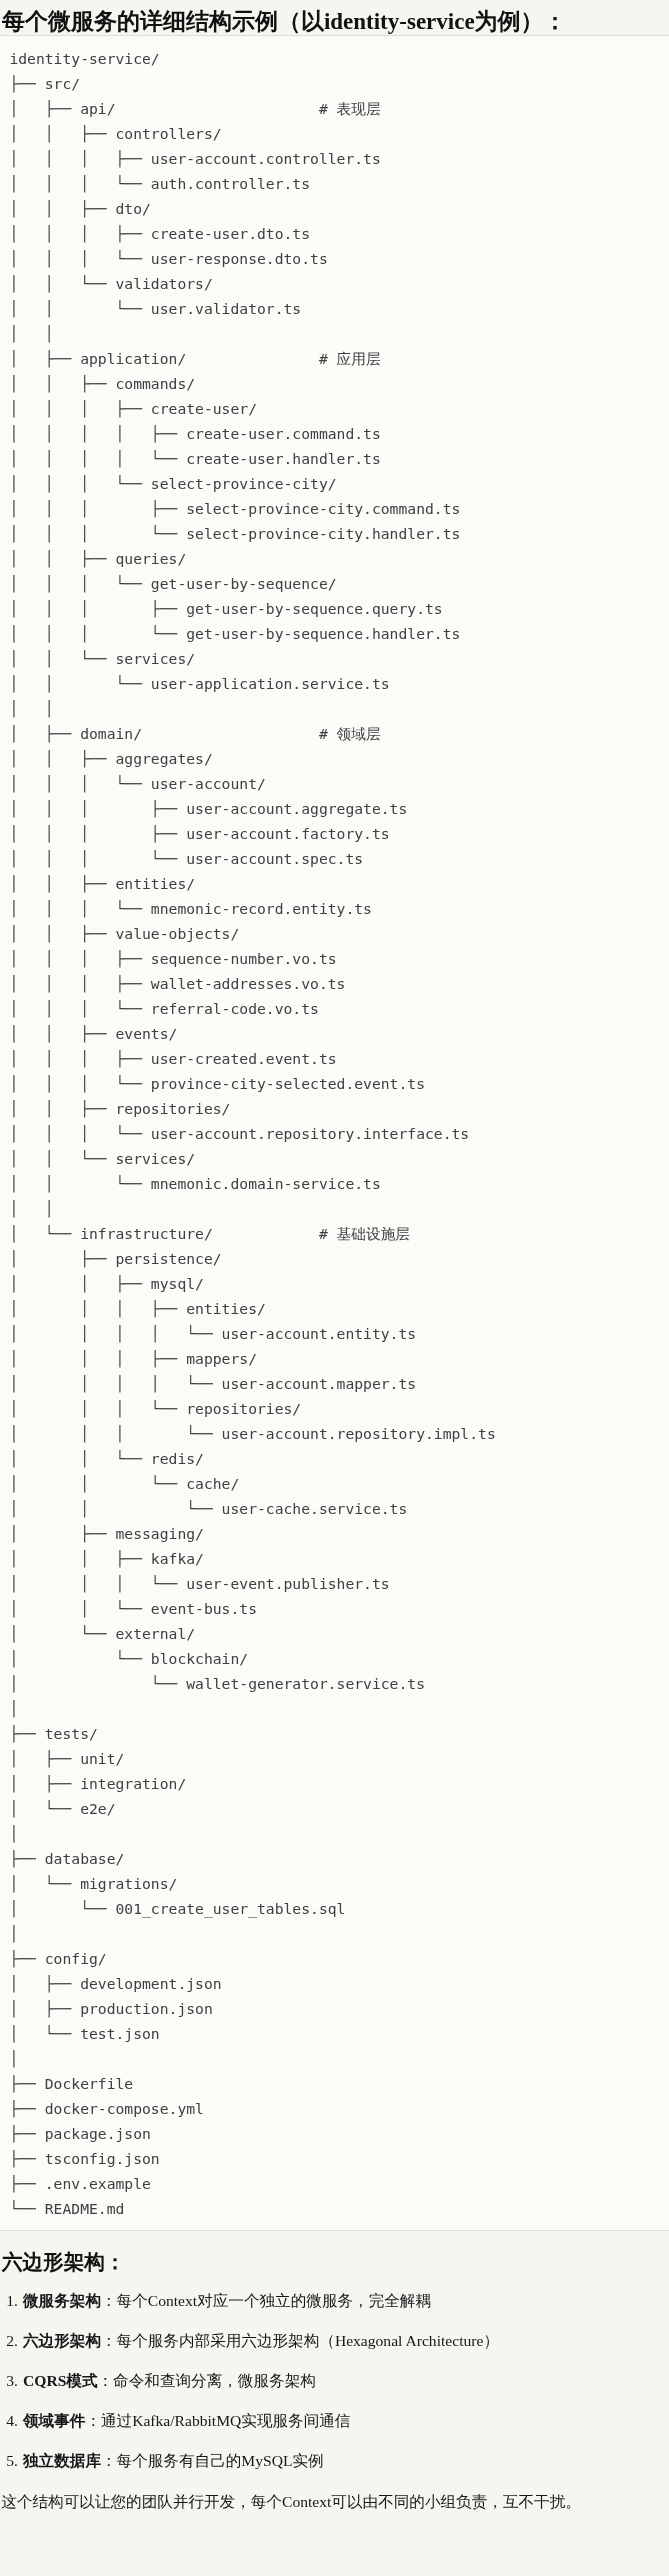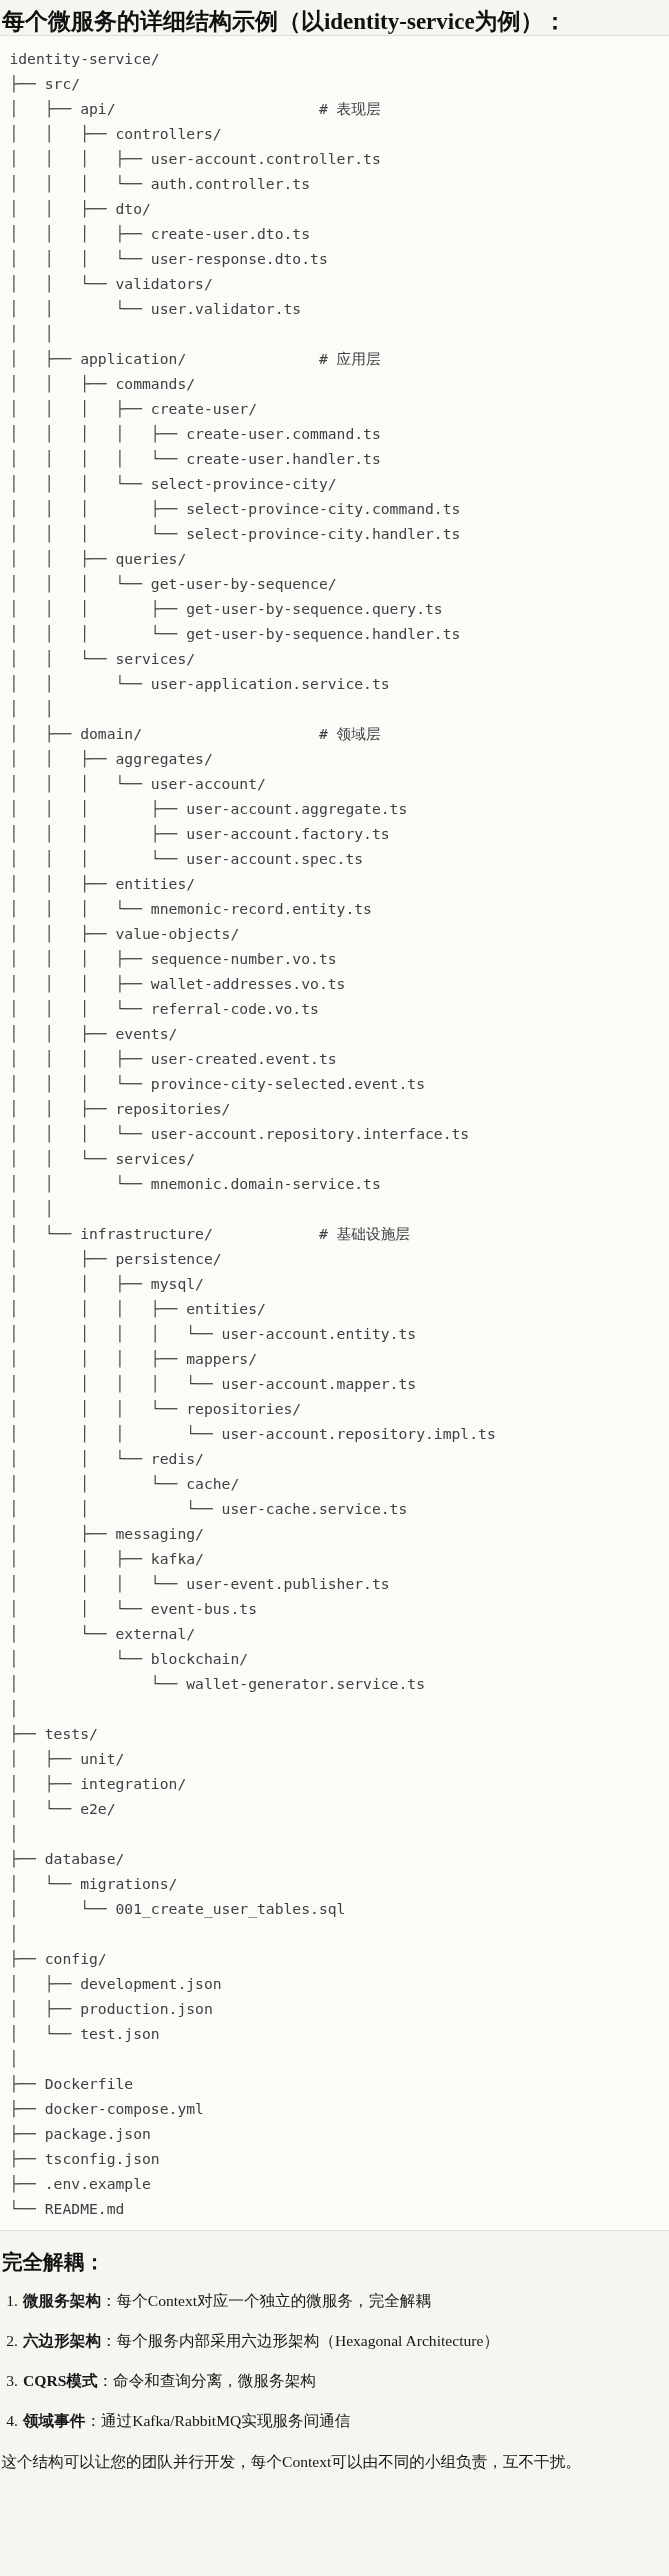--- a/index.html
+++ b/index.html
@@ -154,23 +154,24 @@
 │   └── test.json
 │
 ├── Dockerfile
 ├── docker-compose.yml
 ├── package.json
 ├── tsconfig.json
 ├── .env.example
 └── README.md</pre>
 </div>
 
-<h2 class="notes-heading">完全解耦：</h2>
+<h2 class="notes-heading">六边形架构：</h2>
 
 <ol class="notes-list">
   <li><span class="num">1.</span><span class="label">微服务架构</span><span class="sep">：</span><span class="text">每个Context对应一个独立的微服务，完全解耦</span></li>
   <li><span class="num">2.</span><span class="label">六边形架构</span><span class="sep">：</span><span class="text">每个服务内部采用六边形架构（Hexagonal Architecture）</span></li>
   <li><span class="num">3.</span><span class="label">CQRS模式</span><span class="sep">：</span><span class="text">命令和查询分离，微服务架构</span></li>
   <li><span class="num">4.</span><span class="label">领域事件</span><span class="sep">：</span><span class="text">通过Kafka/RabbitMQ实现服务间通信</span></li>
+  <li><span class="num">5.</span><span class="label">独立数据库</span><span class="sep">：</span><span class="text">每个服务有自己的MySQL实例</span></li>
 </ol>
 
 <p class="closing">这个结构可以让您的团队并行开发，每个Context可以由不同的小组负责，互不干扰。</p>
 
 
 </body></html>

